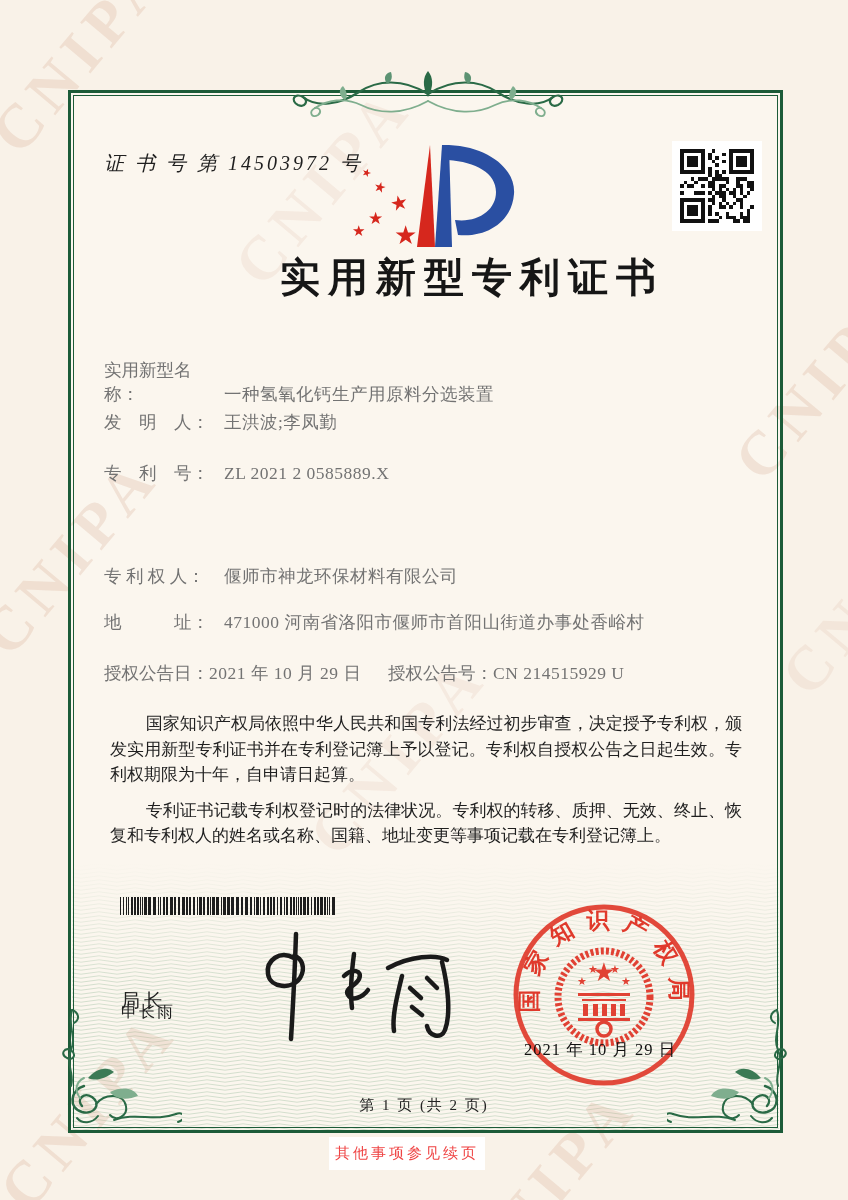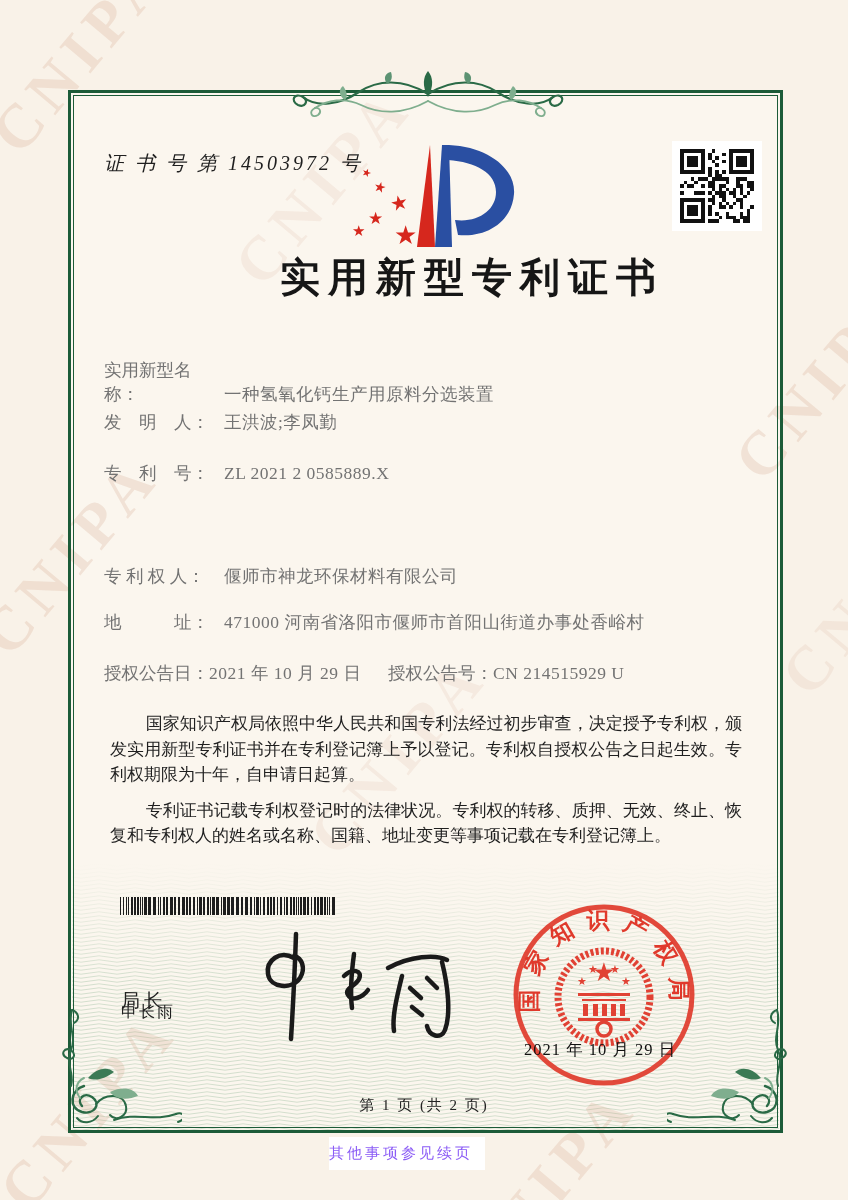--- a/index.html
+++ b/index.html
@@ -44,21 +44,21 @@
       font-family:"Liberation Sans","DejaVu Sans",sans-serif;color:#202020;z-index:5;}
   .officer-name{position:absolute;left:121px;top:1002px;font-size:16px;letter-spacing:2px;
       font-family:"Liberation Sans","DejaVu Sans",sans-serif;color:#202020;z-index:5;}
   .signature{position:absolute;left:250px;top:926px;z-index:5;}
   .seal{position:absolute;left:506px;top:897px;z-index:5;}
   .seal-date{position:absolute;left:524px;top:1039px;width:180px;font-size:16.5px;letter-spacing:1px;
       color:#111;z-index:6;}
   .page-num{position:absolute;left:68px;top:1096px;width:712px;text-align:center;font-size:15px;
       letter-spacing:2px;z-index:5;color:#222;}
   .cont-box{position:absolute;left:329px;top:1137px;width:156px;height:33px;background:#ffffff;
-      text-align:left;line-height:33px;font-size:15px;letter-spacing:3px;z-index:5;color:#8b5cf6;}
+      text-align:center;line-height:33px;font-size:15px;letter-spacing:3px;z-index:5;color:#ef4444;}
 </style>
 </head>
 <body>
 
 <div class="page">
 
   <div class="frame-bg"></div>
 
   <div class="waves">
     <svg id="wavesvg" width="707" height="268" xmlns="http://www.w3.org/2000/svg">

